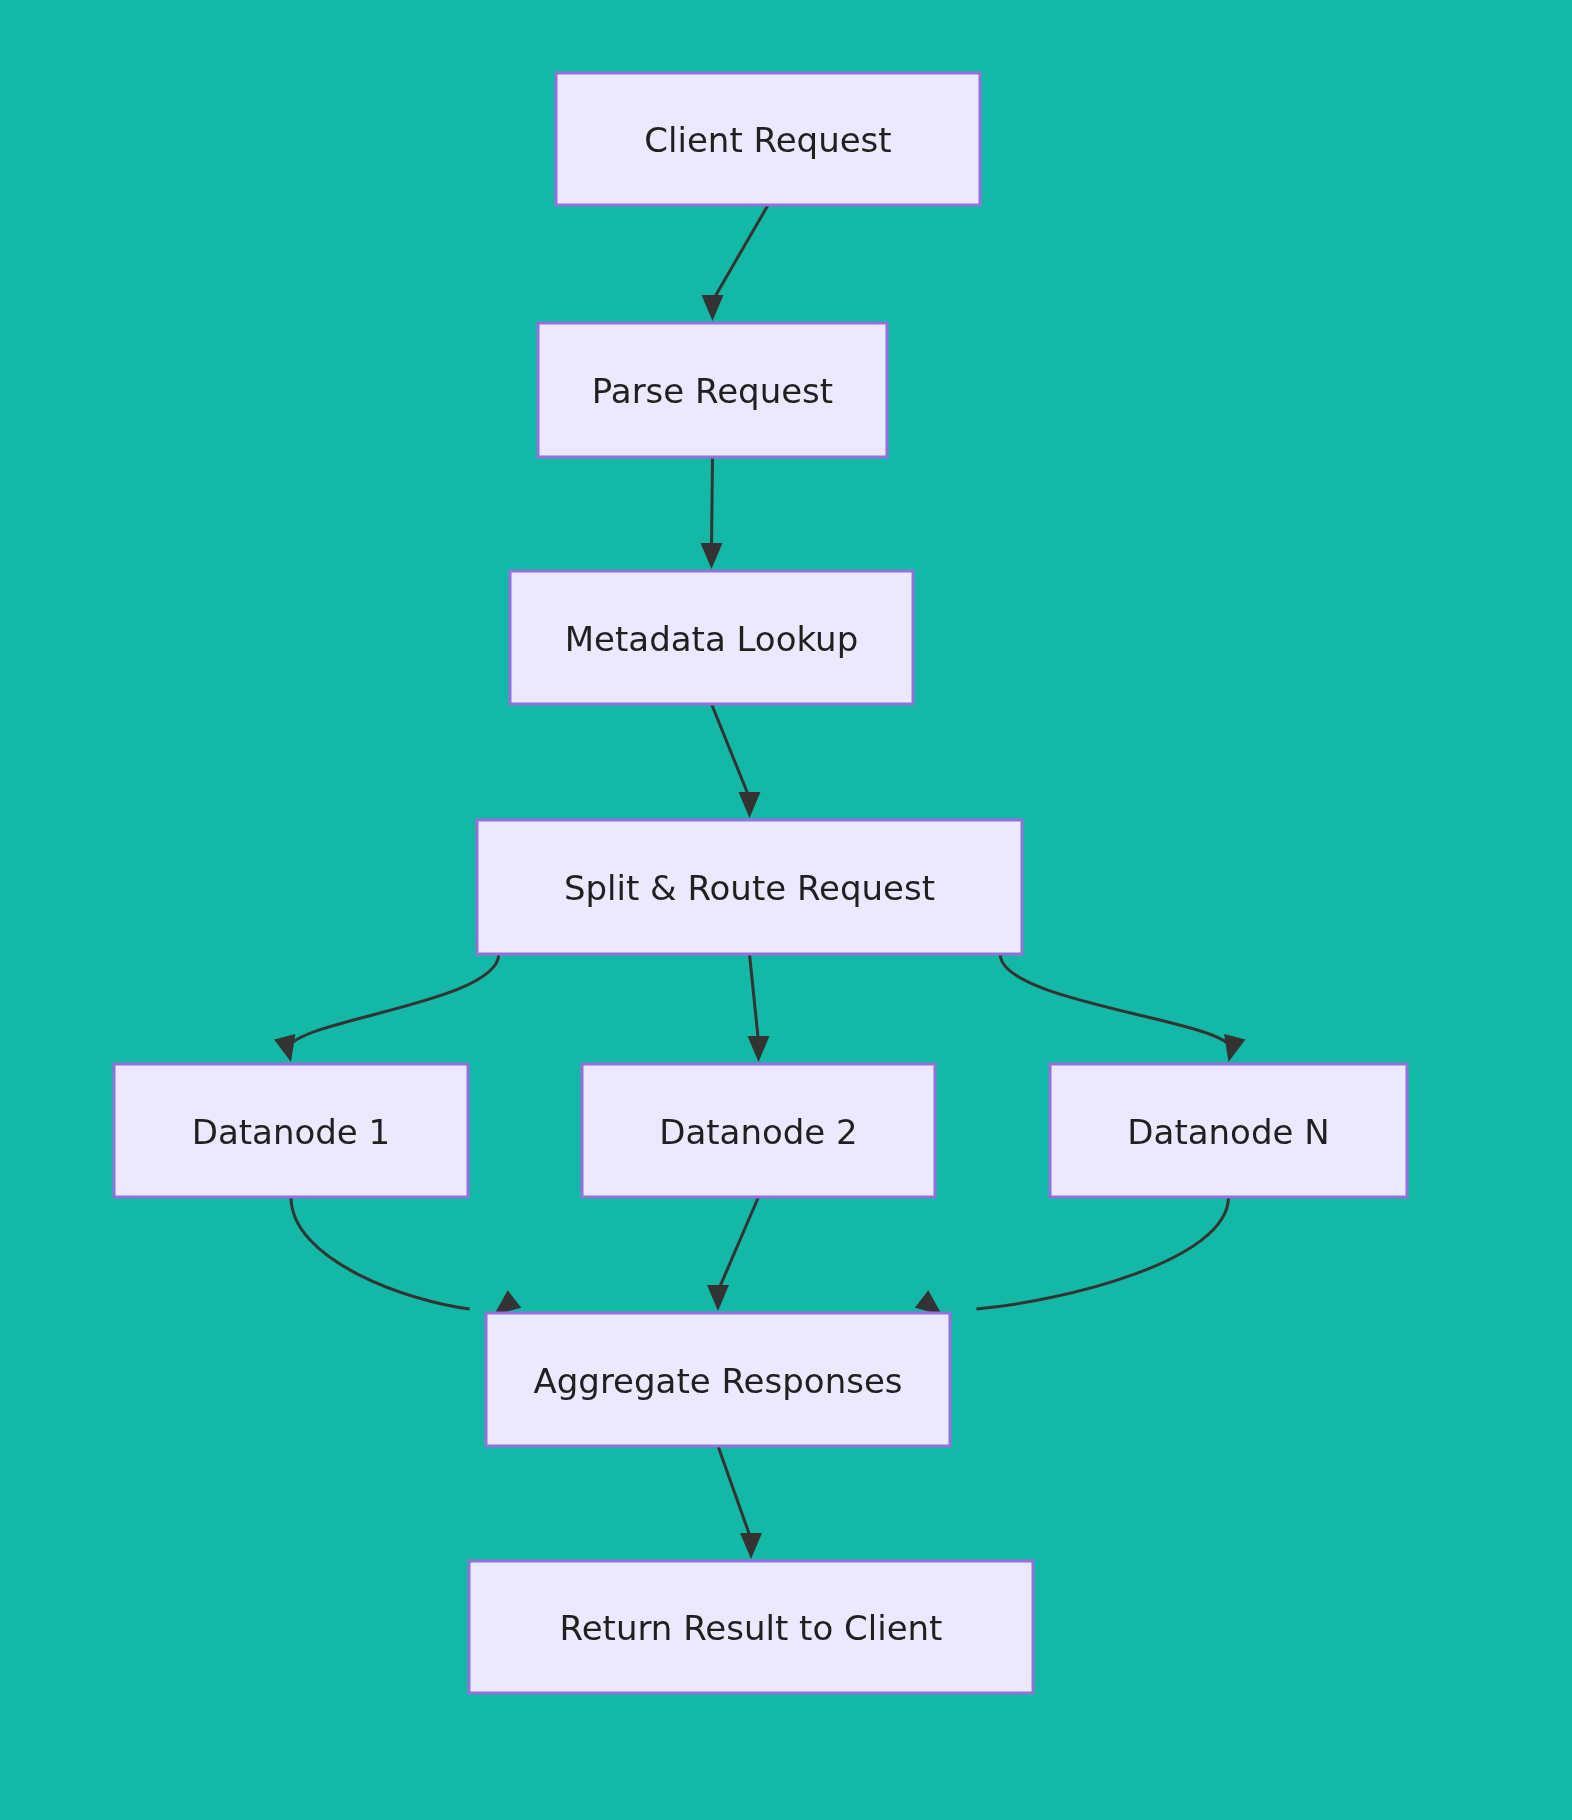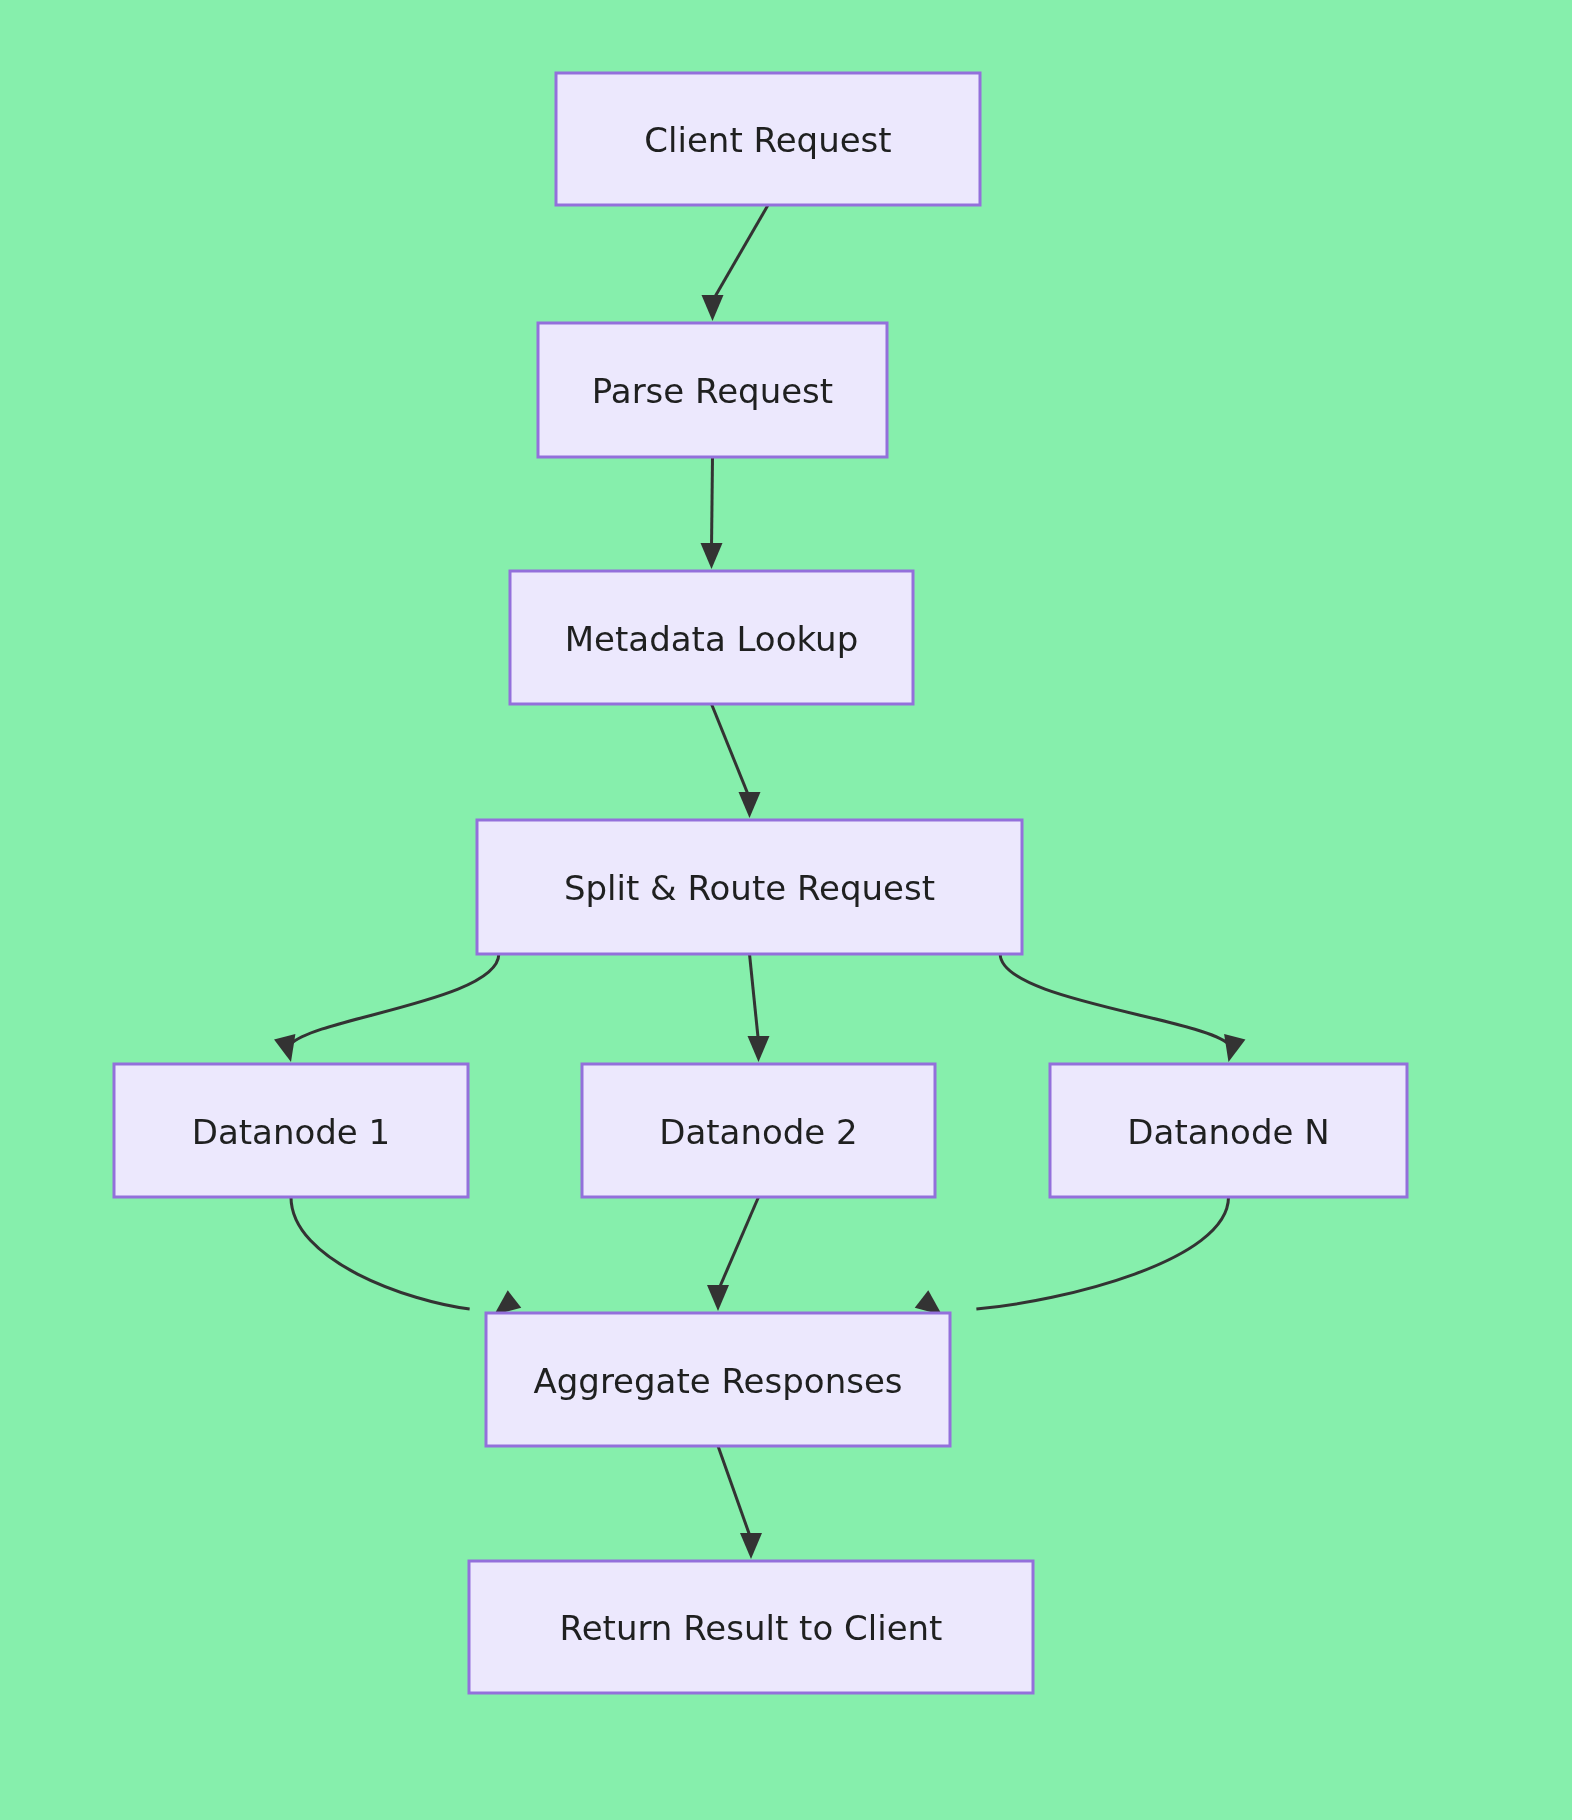--- a/index.html
+++ b/index.html
@@ -10,21 +10,21 @@
   body {
     width: 1572px;
     height: 1820px;
     font-family: "DejaVu Sans", sans-serif;
     -webkit-font-smoothing: antialiased;
   }
   #flowchart-root {
     position: relative;
     width: 1572px;
     height: 1820px;
-    background: #86efac;
+    background: #14b8a6;
     overflow: hidden;
   }
   svg.diagram {
     display: block;
     width: 1572px;
     height: 1820px;
   }
   .node-rect {
     fill: #ece8fd;
     stroke: #9370db;

